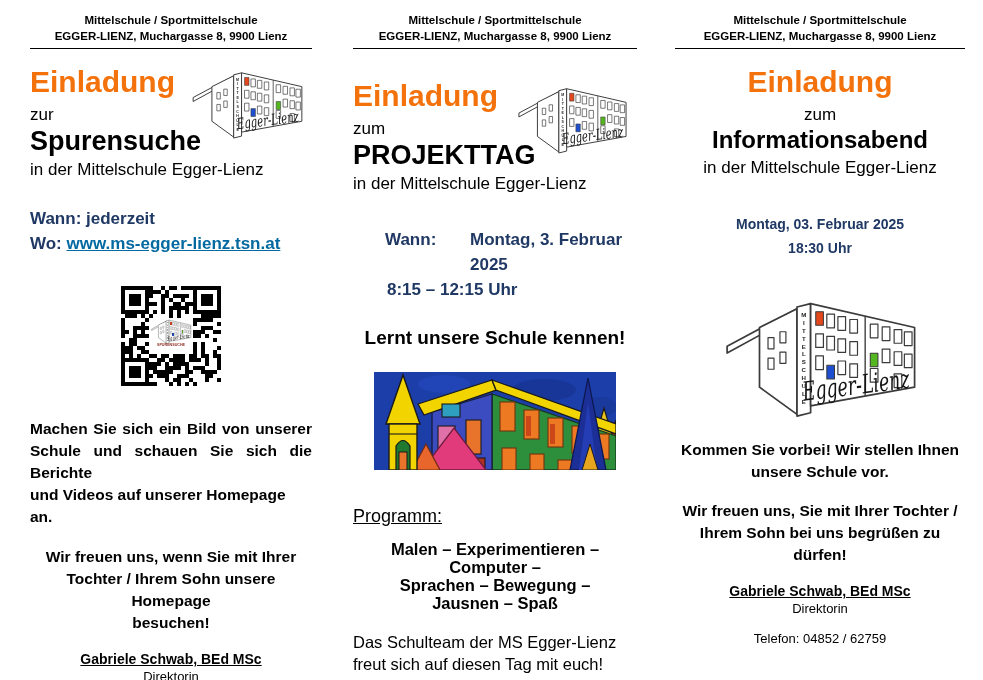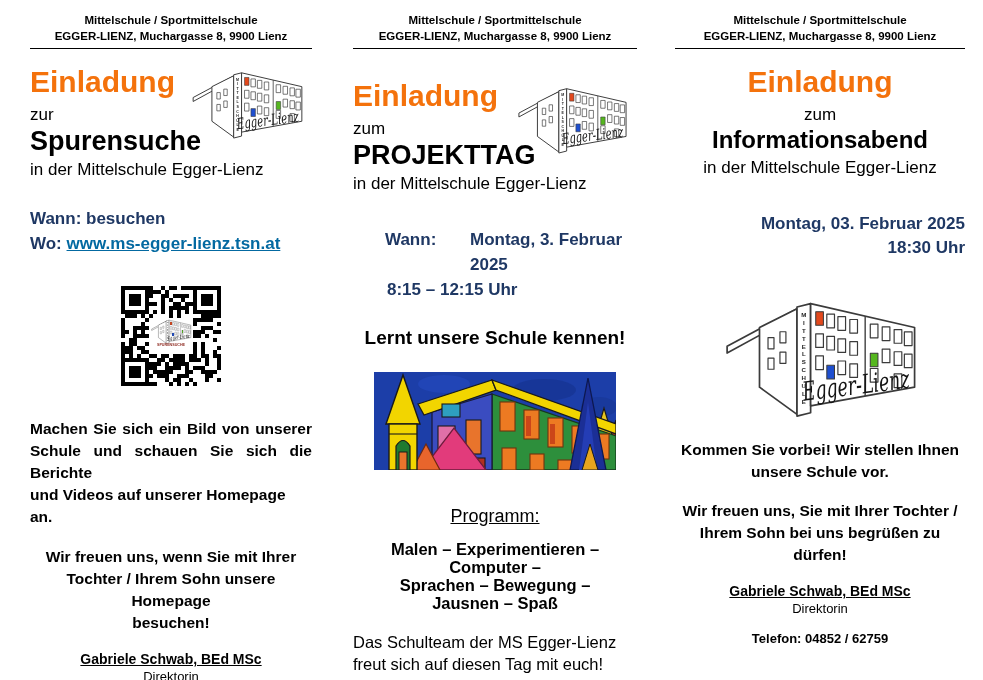--- a/index.html
+++ b/index.html
@@ -41,35 +41,35 @@
   .qr-wrap { width:116px; height:116px; margin:22px auto 0; }
 
   .bodyb { font-weight:bold; font-size:15.5px; line-height:22px; }
   .mt-body1 { margin-top:24px; }
   .jline { text-align:justify; text-align-last:justify; }
   .center { text-align:center; }
   .mt-body2 { margin-top:18px; }
 
   .sig-name { margin-top:16px; font-size:14px; font-weight:bold; text-decoration:underline; text-align:center; line-height:18px; }
   .sig-role { font-size:13px; text-align:center; line-height:17px; }
-  .contact { margin-top:14px; font-size:13px; font-weight:bold; text-align:center; line-height:16px; }
+  .contact { margin-top:14px; font-size:13px; font-weight:normal; text-align:center; line-height:16px; }
 
   
   .wann-block { margin-top:33px; font-size:17px; line-height:25px; font-weight:bold; }
   .wann-row { display:flex; }
   .wann-label { width:85px; flex:0 0 85px;margin-left:32px; }
   .wann-indent { margin-left:34px; }
   .headline { font-size:19px; font-weight:bold; text-align:center; margin-top:24px; line-height:24px; }
   .painting { display:block; margin:22px auto 0; }
-  .program-title { font-size:18px; text-decoration:underline; text-align:center; margin-top:34px; line-height:24px; }
+  .program-title { font-size:18px; text-decoration:underline; margin-top:34px; line-height:24px; }
   .program { font-weight:bold; font-size:16.5px; line-height:18px; text-align:center; margin-top:12px; }
   .closing { font-size:16.5px; line-height:22px; margin-top:19px; }
 
   
-  .date-block { margin-top:34px; font-size:17px; line-height:24px; font-weight:bold; text-align:right; }
+  .date-block { margin-top:34px; font-size:14px; line-height:24px; font-weight:bold; text-align:center; }
   .col3 .bodyb { line-height:22px; }
   .c3-body1 { margin-top:16px; }
   .c3-body2 { margin-top:17px; }
 </style>
 <style>.t-orange{color:#F4720C;}.t-navy{color:#1F3864;}.t-link{color:#0369a1;}</style></head>
 <body>
 
 <svg width="0" height="0" style="position:absolute" aria-hidden="true">
   <defs>
     <g id="schoolLogo" stroke-linejoin="round">
@@ -132,21 +132,21 @@
     <svg class="logo-abs logo-c1" viewBox="0 0 230 170">
         <use href="#schoolLogo"></use>
       </svg>
 
     <h1 class="title t-orange">Einladung</h1>
     <div class="prep">zur</div>
     <h2 class="event">Spurensuche</h2>
     <div class="subtitle">in der Mittelschule Egger-Lienz</div>
 
     <div class="info1 t-navy">
-      <div>Wann: besuchen</div>
+      <div>Wann: jederzeit</div>
       <div><span>Wo:</span> <span class="link t-link">www.ms-egger-lienz.tsn.at</span></div>
     </div>
 
     <div class="qr-wrap">
       <svg id="qr-svg" viewBox="0 0 29 29" width="116" height="116" shape-rendering="crispEdges">
           <rect x="0" y="0" width="29" height="29" fill="#fff"></rect>
           <rect x="9" y="2" width="1" height="1" fill="#000"></rect>
           <rect x="12" y="2" width="1" height="1" fill="#000"></rect>
           <rect x="14" y="2" width="1" height="1" fill="#000"></rect>
           <rect x="15" y="2" width="1" height="1" fill="#000"></rect>

